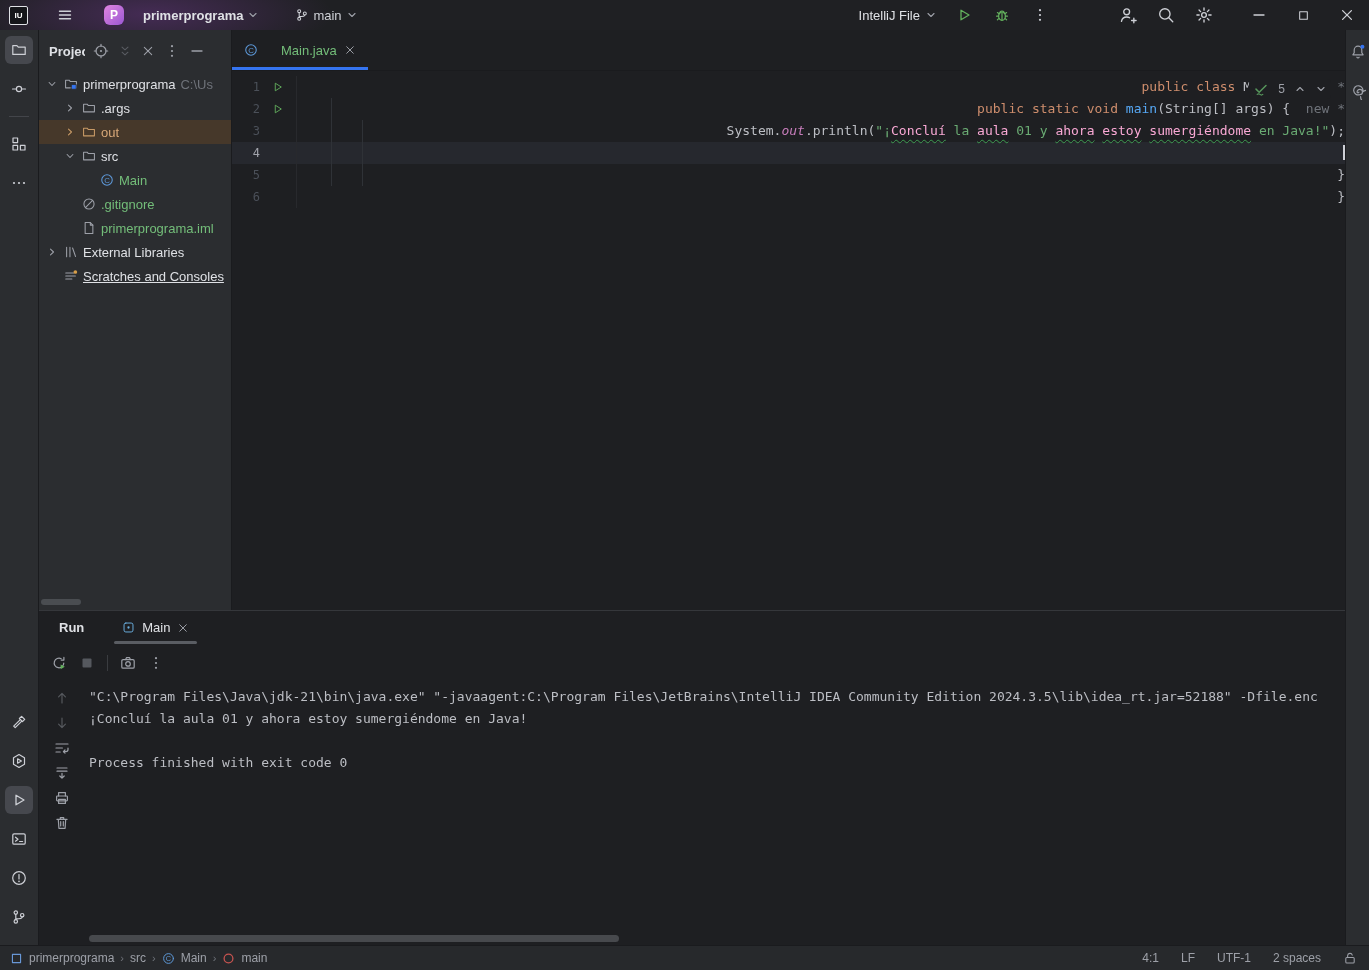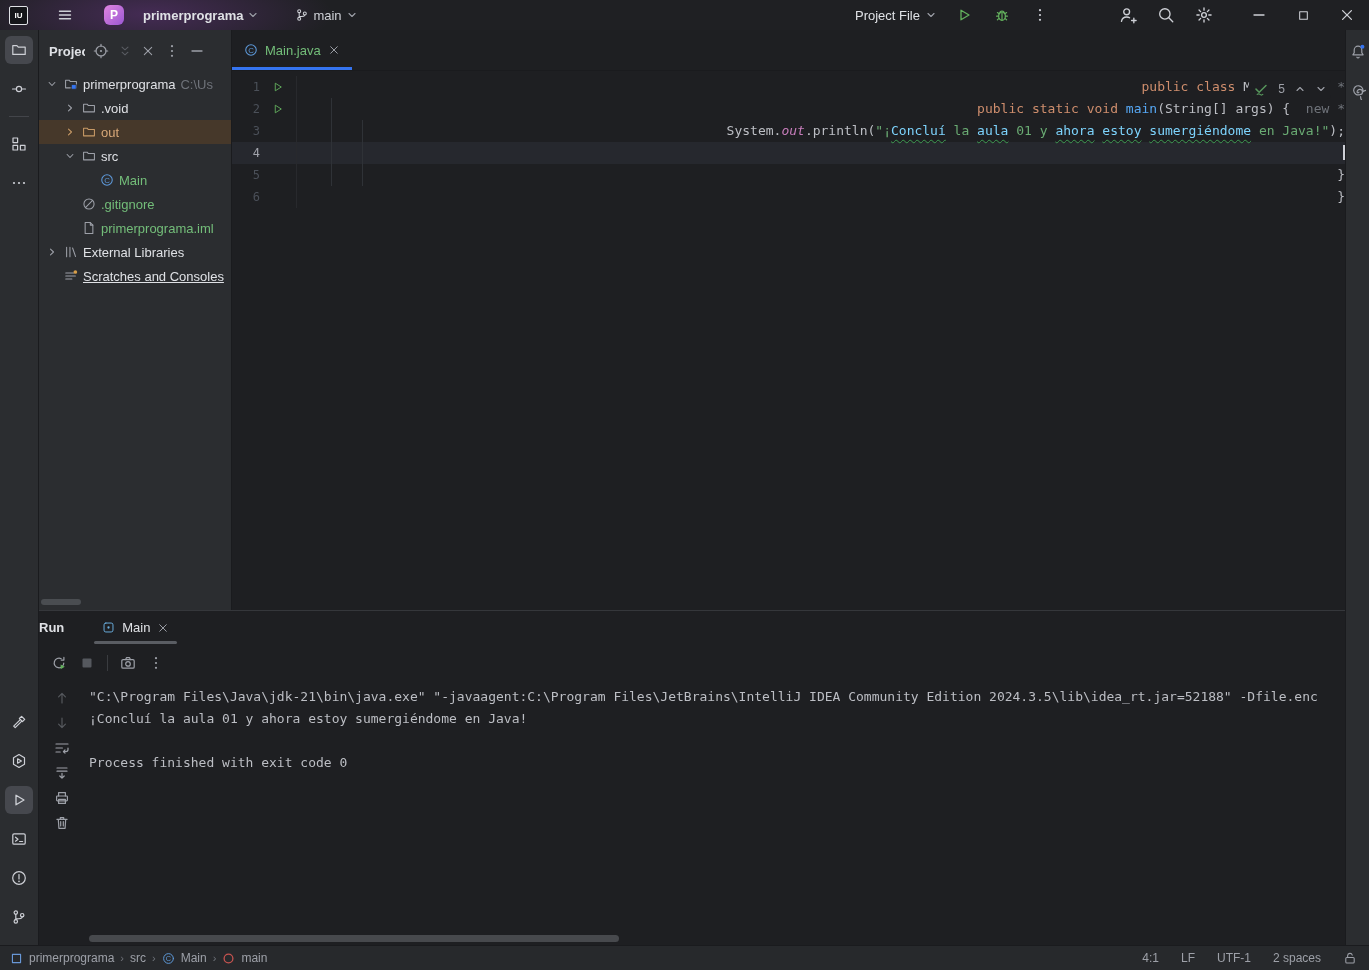--- a/index.html
+++ b/index.html
@@ -62,48 +62,48 @@
   .c-excluded .tlabel{color:#D8A878;}
   .c-excluded .ic{color:#C89A66;}
   .trow.sel{background:#46382A;}
   .pp-hscroll{position:absolute;left:2px;bottom:5px;width:40px;height:6px;border-radius:3px;background:#4A4D51;}
 
   
   .editor-area{flex:1;display:flex;flex-direction:column;min-width:0;background:#1E1F22;position:relative;}
   .tabbar{height:40px;flex:none;display:flex;align-items:stretch;border-bottom:1px solid #1A1B1E;}
   .etab{display:flex;align-items:center;gap:7px;padding:0 12px;position:relative;}
   .etab::after{content:"";position:absolute;left:0;right:0;bottom:0;height:3px;background:#3574F0;}
-  .etab-label{color:#73BD79;}
+  .etab-label{color:#73BD79;margin-left:16px;}
   .tab-close{color:#9DA0A8;}
   .editor-body{flex:1;position:relative;font-family:"DejaVu Sans Mono",monospace;font-size:13px;overflow:hidden;}
   .lines{position:absolute;inset:0;padding-top:5px;}
   .cl{display:flex;height:22px;line-height:22px;white-space:pre;}
   .cl .num{width:28px;flex:none;text-align:right;color:#4B5059;font-size:12px;}
   .cl.cur .num{color:#A1A3AB;}
   .cl .rslot{width:36px;flex:none;display:flex;align-items:center;justify-content:center;}
   .cl .ct{flex:1;padding-left:4px;position:relative;border-left:1px solid #28292D;text-align:right;}
   .cl.cur{background:#26282E;}
   .caret{display:inline-block;width:2px;height:15px;background:#CED0D6;vertical-align:-3px;}
   .tk-kw{color:#CF8E6D;}.tk-pl{color:#BCBEC4;}.tk-fn{color:#56A8F5;}
   .tk-fld{color:#C77DBB;font-style:italic;}
   .tk-str{color:#6AAB73;}
-  .tk-typo{color:#7dd3fc;text-decoration:underline wavy #3E9C52;text-decoration-thickness:1px;text-underline-offset:4px;}
+  .tk-typo{color:#f9a8d4;text-decoration:underline wavy #3E9C52;text-decoration-thickness:1px;text-underline-offset:4px;}
   .tk-hint{color:#6F737A;}
   .guide{position:absolute;width:1px;background:#2F3237;}
   .insp{position:absolute;top:8px;right:14px;display:flex;align-items:center;gap:9px;
     color:#9DA0A8;font-family:"Liberation Sans",sans-serif;font-size:12px;background:#1E1F22;padding:2px 4px;border-radius:4px;}
 
   
   .right-strip{width:23px;flex:none;background:#2B2D30;border-left:1px solid #1A1B1E;
     display:flex;flex-direction:column;align-items:center;padding-top:14px;gap:24px;color:#9DA0A8;}
 
   
   .run-panel{height:334px;flex:none;border-top:1px solid #35373B;background:#1E1F22;
     display:flex;flex-direction:column;position:relative;}
-  .rp-header{height:33px;flex:none;display:flex;align-items:stretch;padding-left:0;}
+  .rp-header{height:33px;flex:none;display:flex;align-items:stretch;padding-left:20px;}
   .rp-title{font-weight:bold;color:#DFE1E5;display:flex;align-items:center;}
   .rtab{margin-left:30px;display:flex;align-items:center;gap:7px;padding:0 8px;position:relative;color:#DFE1E5;}
   .rtab::after{content:"";position:absolute;left:0;right:0;bottom:0;height:3px;background:#5A5D63;border-radius:2px;}
   .rp-toolbar{height:38px;flex:none;display:flex;align-items:center;gap:12px;padding-left:12px;color:#9DA0A8;}
   .vdiv{width:1px;height:16px;background:#3A3C40;}
   .console-wrap{flex:1;display:flex;min-height:0;}
   .con-gutter{width:46px;flex:none;display:flex;flex-direction:column;align-items:center;padding-top:8px;gap:9px;color:#9DA0A8;}
   .disab{color:#55585D;}
   .console{flex:1;margin:0;padding:4px 0 0 4px;font-family:"DejaVu Sans Mono",monospace;font-size:13px;
     line-height:22px;color:#BCBEC4;white-space:pre;overflow:hidden;}
@@ -152,21 +152,21 @@
         <span>main</span>
         <span class="ic chev sz12">
             <svg viewBox="0 0 16 16" fill="none" stroke="currentColor" stroke-width="1.5" stroke-linecap="round" stroke-linejoin="round">
               <path d="M4 6l4 4 4-4"></path>
             </svg>
           </span>
       </div>
     </div>
     <div class="tb-right">
       <div class="run-config tb-btn">
-        <span>Project File</span>
+        <span>IntelliJ File</span>
         <span class="ic chev sz12">
             <svg viewBox="0 0 16 16" fill="none" stroke="currentColor" stroke-width="1.5" stroke-linecap="round" stroke-linejoin="round">
               <path d="M4 6l4 4 4-4"></path>
             </svg>
           </span>
       </div>
       <div class="tb-btn green">
           <span class="ic">
             <svg viewBox="0 0 16 16" fill="none" stroke="currentColor" stroke-width="1.3" stroke-linecap="round" stroke-linejoin="round">
               <path d="M5 3.2 13 8l-8 4.8z"></path>
@@ -388,21 +388,21 @@
                 <span class="tch ic sz12">
                   <svg viewBox="0 0 16 16" fill="none" stroke="currentColor" stroke-width="1.4" stroke-linecap="round" stroke-linejoin="round">
                     <path d="M6 4.2 10 8l-4 3.8"></path>
                   </svg>
                 </span>
                 <span class="ic sz14">
                   <svg viewBox="0 0 16 16" fill="none" stroke="currentColor" stroke-width="1.2" stroke-linecap="round" stroke-linejoin="round">
                     <path d="M1.8 3.6h4.1l1.4 1.6h6.9v7.2H1.8z"></path>
                   </svg>
                 </span>
-                <span class="tlabel">.void</span>
+                <span class="tlabel">.args</span>
               </div>
               <div class="trow c-excluded sel" style="padding-left: 24px;">
                 <span class="tch ic sz12">
                   <svg viewBox="0 0 16 16" fill="none" stroke="currentColor" stroke-width="1.4" stroke-linecap="round" stroke-linejoin="round">
                     <path d="M6 4.2 10 8l-4 3.8"></path>
                   </svg>
                 </span>
                 <span class="ic sz14">
                   <svg viewBox="0 0 16 16" fill="none" stroke="currentColor" stroke-width="1.2" stroke-linecap="round" stroke-linejoin="round">
                     <path d="M1.8 3.6h4.1l1.4 1.6h6.9v7.2H1.8z"></path>

